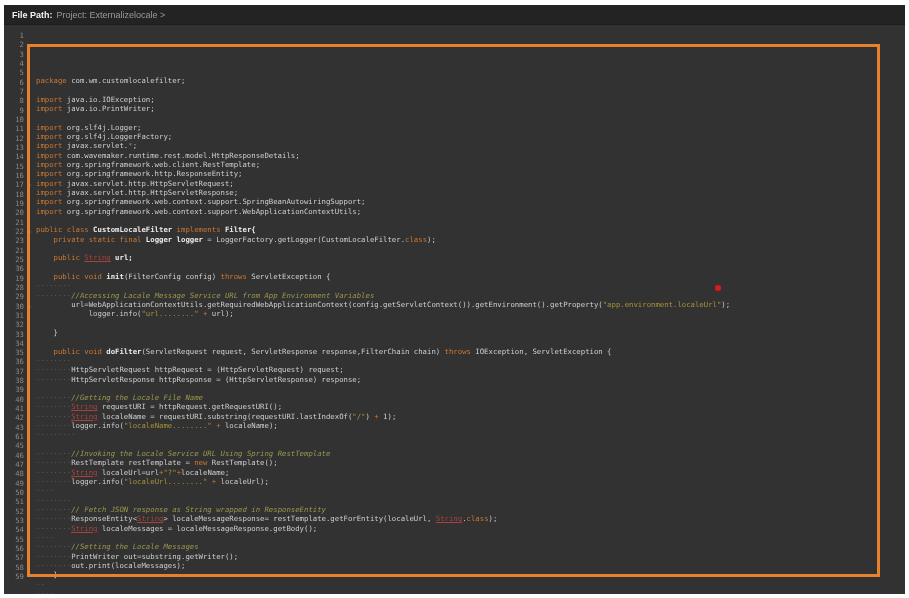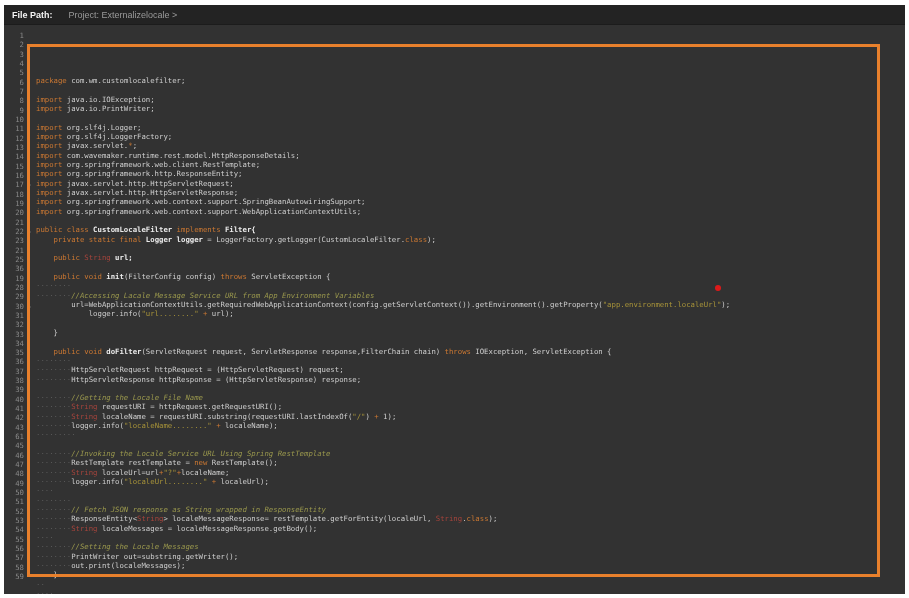--- a/index.html
+++ b/index.html
@@ -1,30 +1,30 @@
 <!DOCTYPE html>
 <html><head>
 <meta charset="utf-8">
 <style>
   * { margin:0; padding:0; box-sizing:border-box; }
   body { width:909px; height:598px; background:#ffffff; font-family:"Liberation Sans", sans-serif; position:relative; overflow:hidden; }
   .frame { position:absolute; left:4px; top:5px; right:4px; bottom:4px; background:#323232; }
   .header { height:20px; background:#232323; display:flex; align-items:center; padding:0 8px; font-size:9px; white-space:nowrap; overflow:hidden; border-bottom:1px solid #1c1c1c;text-align:center; }
   .header .lbl  { color:#f2f2f2; font-weight:bold; }
-  .header .proj { color:#9a9a9a; margin-left:16px; }
+  .header .proj { color:#9a9a9a; margin-left:4px; }
   .header .path { color:#f2f2f2; font-weight:bold; margin-left:4px; }
   .editor { position:absolute; left:0; top:20px; right:0; bottom:0; background:#323232; padding:6px 0 0 6px; overflow:hidden; }
   .line { display:flex; height:9.33px; line-height:9.33px; font-family:"DejaVu Sans Mono", monospace; font-size:7.3px; white-space:pre; }
   .gut  { width:14px; text-align:right; color:#8a8a8a; flex:0 0 auto; }
   .fold { width:12px; text-align:center; color:#9a9a9a; flex:0 0 auto; }
   .code { flex:1 1 auto; color:#cfcfcf; font-weight:500;margin-top:45px; }
   .code .kw  { color:#cc7832; }
   .code .pl  { color:#cfcfcf; }
   .code .b   { color:#ececec; font-weight:bold; }
-  .code .typ { color:#a5443c; }
+  .code .typ { color:#a5443c;text-decoration:underline; }
   .code .str { color:#a79339; }
   .code .com { color:#9a984d; font-style:italic; }
   .code .op  { color:#cc7832; }
   .code .ws  { color:#5c5c5c; }
   .hl-box { position:absolute; left:27px; top:44px; width:853px; height:533px; border:3px solid #e8802c; pointer-events:none; }
   .red-dot { position:absolute; left:715px; top:285px; width:6px; height:6px; border-radius:50%; background:#dd1a1a; pointer-events:none; }
 </style>
 </head>
 <body>
 

